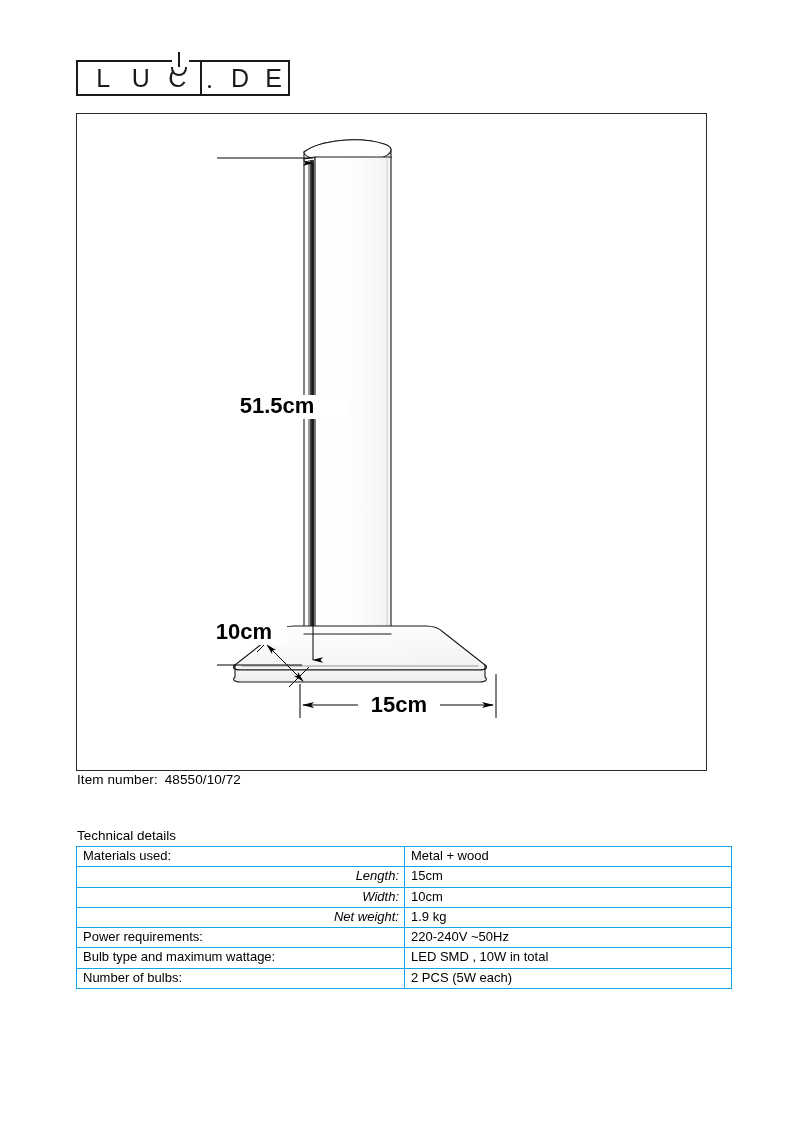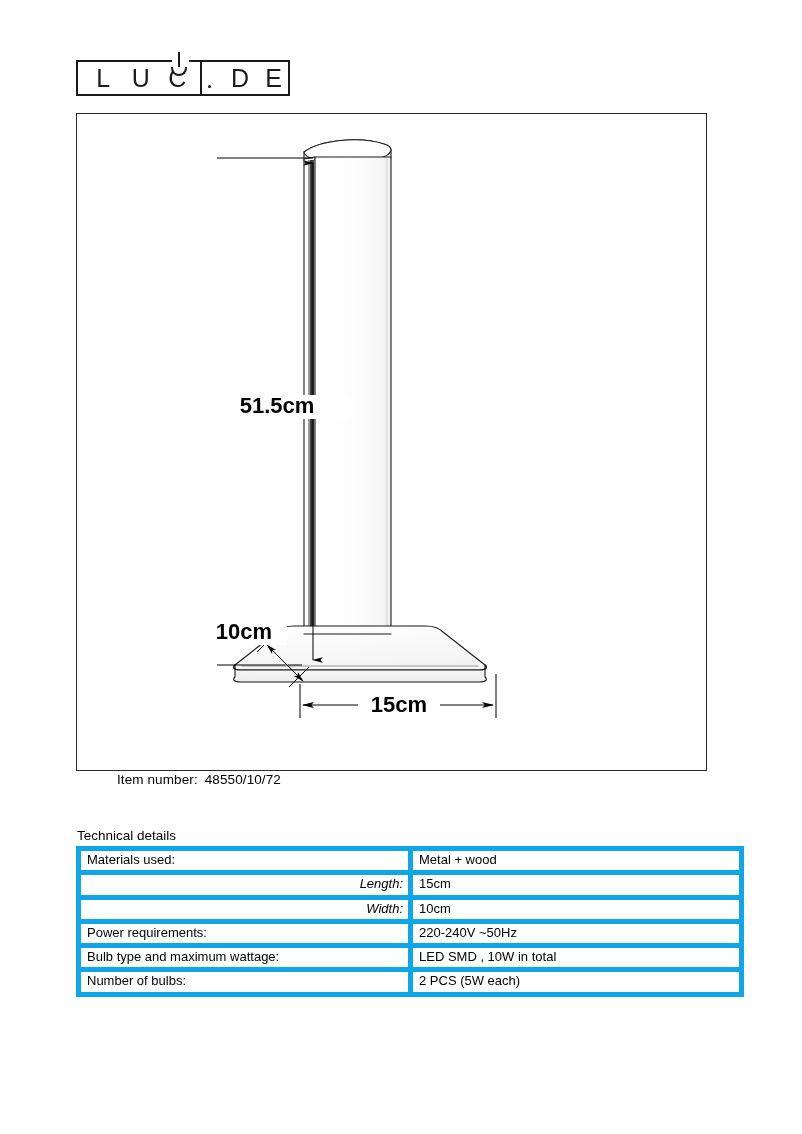--- a/index.html
+++ b/index.html
@@ -124,21 +124,20 @@
   }
 
   
   .item-number {
     position: absolute;
     left: 77px;
     top: 772px;
     font-size: 13.5px;
     letter-spacing: 0.1px;
     white-space: nowrap;
-    margin-left: 40px;
   }
   .item-number .in-label { }
   .item-number .in-value { margin-left: 7px; }
 
   
   .tech-title {
     position: absolute;
     left: 77px;
     top: 828px;
     font-size: 13.5px;
@@ -146,21 +145,21 @@
   table.tech {
     position: absolute;
     left: 76px;
     top: 846px;
     width: 631px;
     border-collapse: collapse;
     table-layout: fixed;
     font-size: 13px;
   }
   table.tech td {
-    border: 5px solid #0ea5e9;
+    border: 1px solid #0ea5e9;
     padding: 2px 5px 3px 6px;
     height: 14px;
     vertical-align: middle;
     line-height: 1.1;
     white-space: nowrap;
     overflow: hidden;
   }
   td.col-label { width: 316px; }
   td.col-value { width: 315px; }
   td.sub-label {
@@ -328,20 +327,24 @@
     </tr>
     <tr>
       <td class="col-label sub-label">Length:</td>
       <td class="col-value">15cm</td>
     </tr>
     <tr>
       <td class="col-label sub-label">Width:</td>
       <td class="col-value">10cm</td>
     </tr>
     <tr>
+      <td class="col-label sub-label">Net weight:</td>
+      <td class="col-value">1.9 kg</td>
+    </tr>
+    <tr>
       <td class="col-label">Power requirements:</td>
       <td class="col-value">220-240V ~50Hz</td>
     </tr>
     <tr>
       <td class="col-label">Bulb type and maximum wattage:</td>
       <td class="col-value">LED SMD , 10W in total</td>
     </tr>
     <tr>
       <td class="col-label">Number of bulbs:</td>
       <td class="col-value">2 PCS (5W each)</td>

